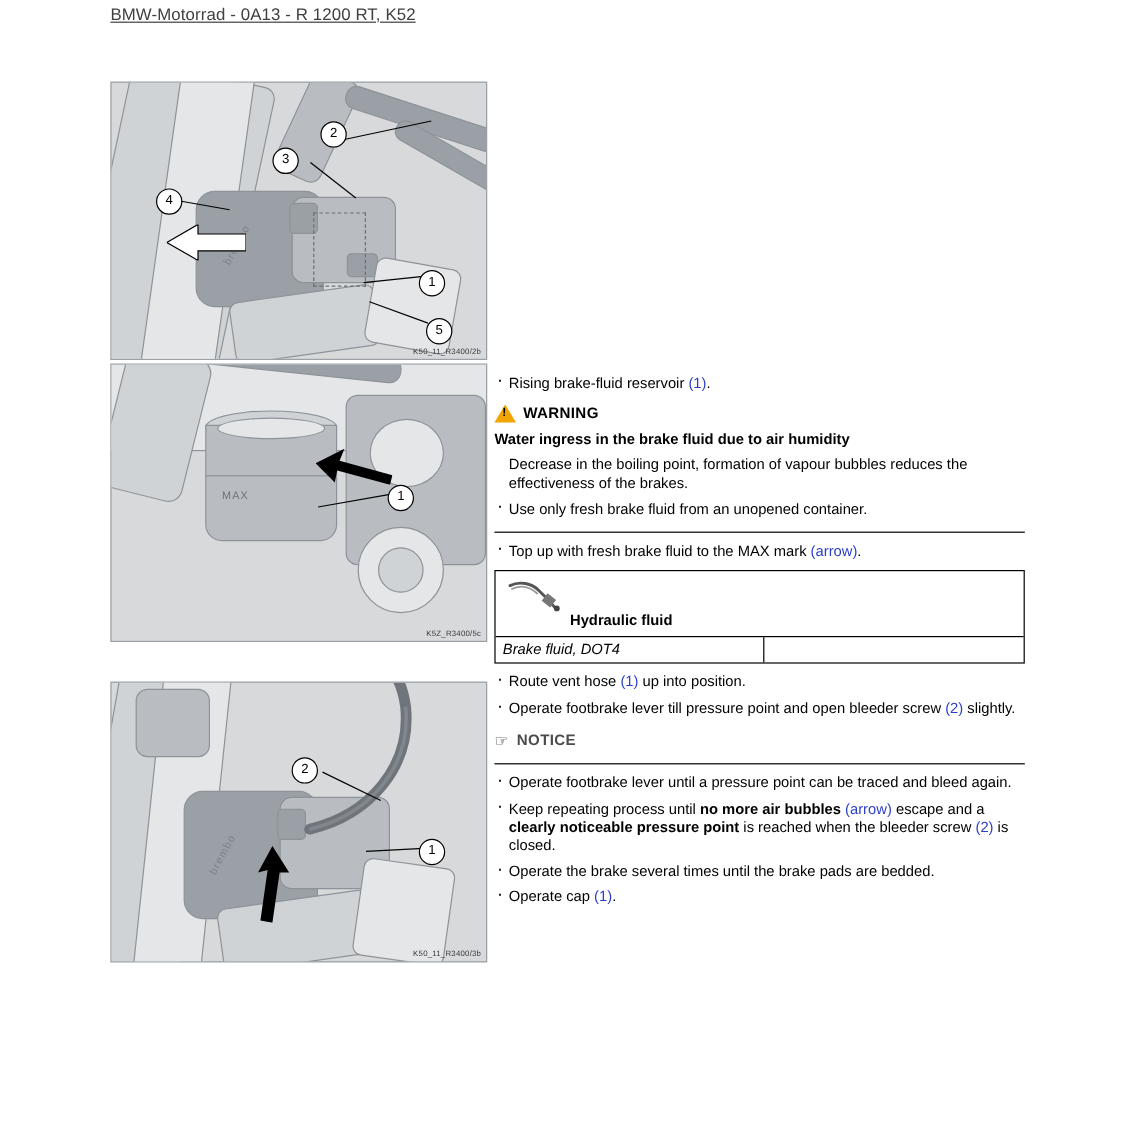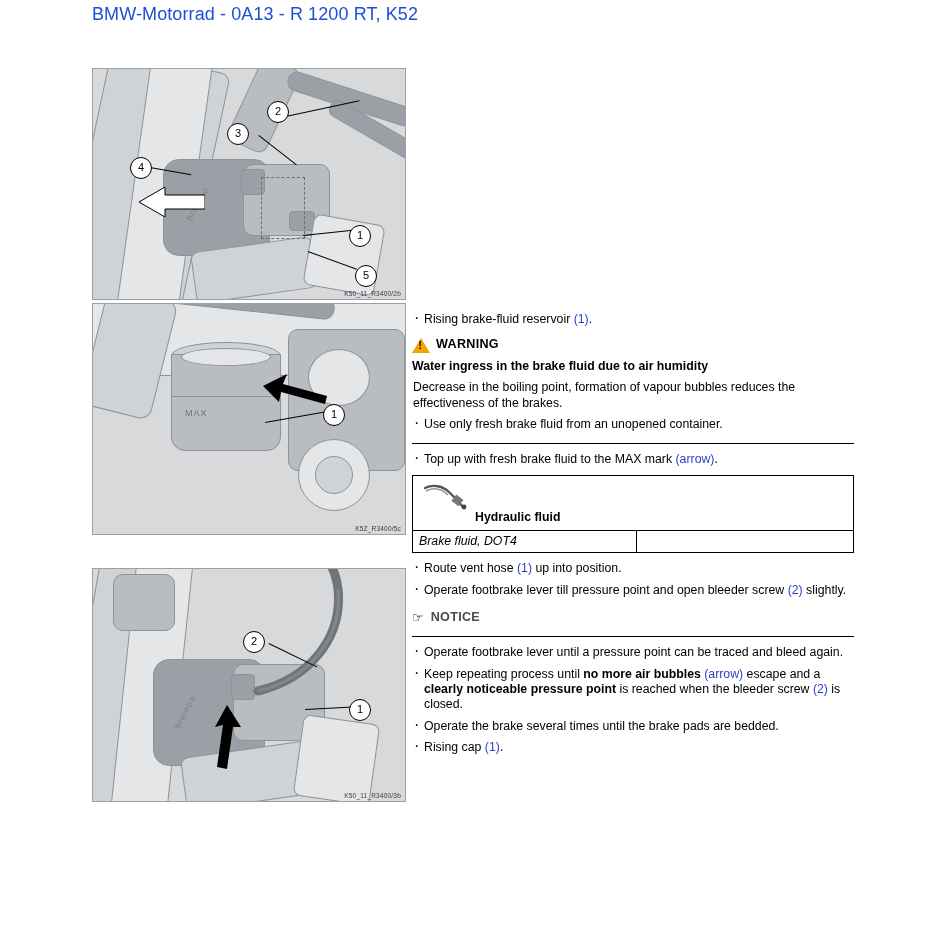--- a/index.html
+++ b/index.html
@@ -12,23 +12,24 @@
     background: #ffffff;
     font-family: "Liberation Sans", sans-serif;
     color: #000000;
     position: relative;
     overflow: hidden;
   }
   .page-header {
     position: absolute;
     left: 92px;
     top: 4px;
-    font-size: 18px;
-    color: #1d4ed8;
+    font-size: 14px;
+    color: #404040;
     letter-spacing: 0.1px;
+    text-decoration: underline;
   }
   
   .figures {
     position: absolute;
     left: 92px;
     top: 68px;
     width: 314px;
   }
   .figure {
     position: relative;
@@ -119,26 +120,25 @@
     padding-left: 12px;
     margin: 6px 0;
   }
   .dblarrow::before {
     content: "\00BB";
     position: absolute;
     left: 0px;
     top: 0px;
     font-size: 12px;
   }
-  .plain { margin: 6px 1px; }
+  .plain { margin: 6px 12px; }
   .blue { color: #2b3ec9; }
   .bold { font-weight: bold; }
   .warn-head {
     display: flex;
-    align-items: center;
     gap: 6px;
     margin: 10px 0 6px 0;
   }
   .warn-tri {
     width: 0; height: 0;
     border-left: 9px solid transparent;
     border-right: 9px solid transparent;
     border-bottom: 15px solid #f0a500;
     position: relative;
   }
@@ -378,15 +378,15 @@
 
   <div class="bullet">Operate footbrake lever until a pressure point can be traced and bleed again.</div>
 
   <div class="bullet">
     <span>Keep repeating process until </span><span class="bold">no more air bubbles</span><span>&nbsp;</span><span class="blue">(arrow)</span><span> escape and a </span><span class="bold">clearly noticeable pressure point</span><span> is reached when the bleeder screw </span><span class="blue">(2)</span><span> is closed.</span>
   </div>
 
   <div class="bullet">Operate the brake several times until the brake pads are bedded.</div>
 
   <div class="bullet">
-    <span>Rising cap </span><span class="blue">(1)</span><span>.</span>
+    <span>Operate cap </span><span class="blue">(1)</span><span>.</span>
   </div>
 </div>
 
 </body></html>

